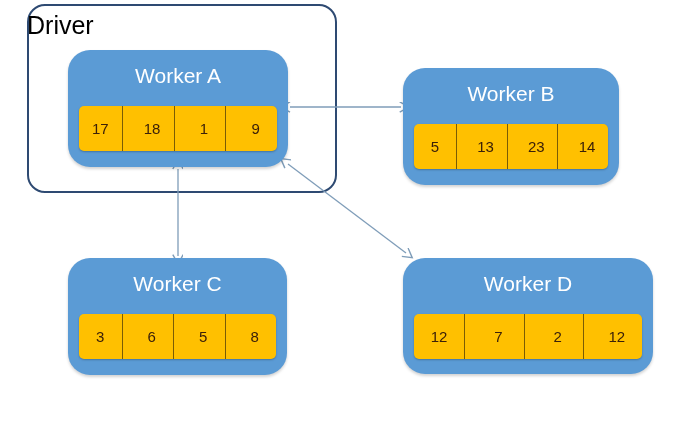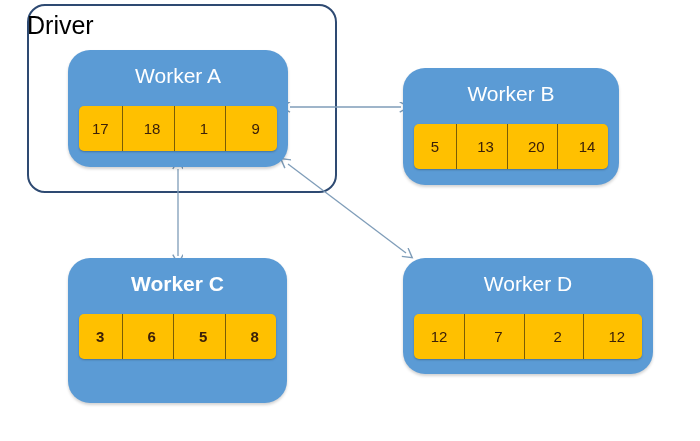--- a/index.html
+++ b/index.html
@@ -78,21 +78,21 @@
     font-size: 15px;
     color: #3B2009;
     border-right: 1px solid #7A5C05;
     box-sizing: border-box;
   }
   .cell:last-child { border-right: none; }
 
   
   #worker-a { left: 68px;  top: 50px;  width: 220px; height: 117px; }
   #worker-b { left: 403px; top: 68px;  width: 216px; height: 117px; }
-  #worker-c { left: 68px;  top: 258px; width: 219px; height: 145px; font-weight: bold; }
+  #worker-c { left: 68px;  top: 258px; width: 219px; height: 117px; }
   #worker-d { left: 403px; top: 258px; width: 250px; height: 116px; }
 
   
   #connectors {
     position: absolute;
     left: 0;
     top: 0;
     width: 700px;
     height: 441px;
     pointer-events: none;
@@ -131,21 +131,21 @@
       <div class="cell">1</div>
       <div class="cell">9</div>
     </div>
   </div>
 
   <div class="worker" id="worker-b">
     <div class="worker-title">Worker B</div>
     <div class="cells">
       <div class="cell">5</div>
       <div class="cell">13</div>
-      <div class="cell">20</div>
+      <div class="cell">23</div>
       <div class="cell">14</div>
     </div>
   </div>
 
   <div class="worker" id="worker-c">
     <div class="worker-title">Worker C</div>
     <div class="cells">
       <div class="cell">3</div>
       <div class="cell">6</div>
       <div class="cell">5</div>

